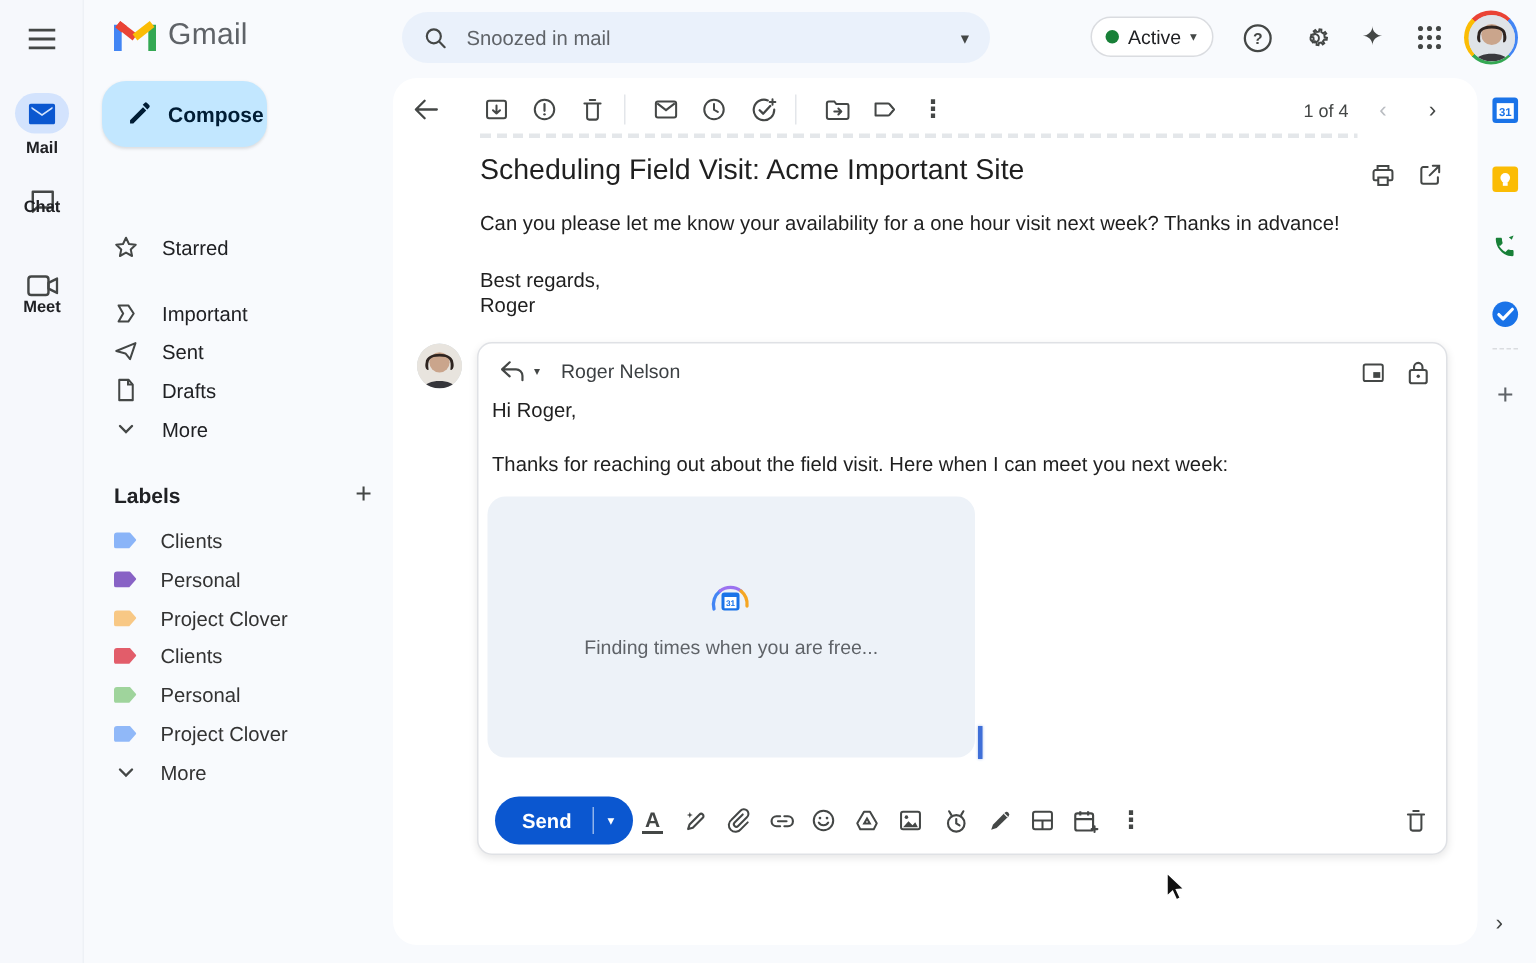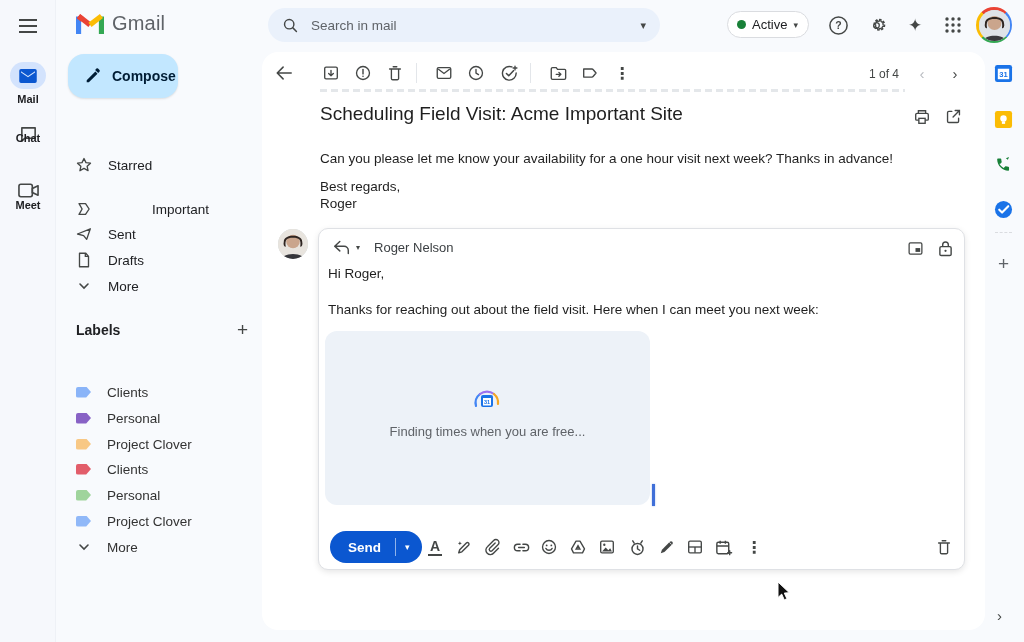--- a/index.html
+++ b/index.html
@@ -21,21 +21,21 @@
   #logo-text { font-size:20px; color:#5f6368; letter-spacing:.2px; }
   #compose { left:12px; top:54px; width:110px; height:44px; background:#c2e7ff; border-radius:16px; display:flex; align-items:center; gap:10px; padding-left:16px; box-shadow:0 1px 2px rgba(60,64,67,.15); cursor:pointer; }
   #compose span { font-size:14px; font-weight:bold; color:#001d35;text-align:center; }
   .nav-row { left:4px; width:192px; height:26px; border-radius:13px; display:flex; align-items:center; padding:0 12px 0 14px; font-size:13.5px; color:#202124; cursor:pointer; }
   .nav-row .nico { width:20px; height:20px; margin-right:14px; flex:none; }
   .nav-row.sel { background:#d3e3fd; font-weight:bold; }
   .nav-count { margin-left:auto; font-size:12px; font-weight:bold; color:#0b57d0; }
   #labels-head { left:20px; top:320px; width:172px; display:flex; align-items:center; }
   #labels-head .t { font-size:14px; font-weight:bold; color:#202124; }
   #labels-head .plus { margin-left:auto; font-size:19px; color:#444746; cursor:pointer; line-height:1; }
-  .lab-row { left:4px; width:192px; height:26px; border-radius:13px; display:flex; align-items:center; padding:0 12px 0 16px; font-size:13.5px; color:#333; cursor:pointer;margin-top:32px; }
+  .lab-row { left:4px; width:192px; height:26px; border-radius:13px; display:flex; align-items:center; padding:0 12px 0 16px; font-size:13.5px; color:#333; cursor:pointer; }
   .tag-chip { width:15px; height:11px; margin-right:16px; clip-path:polygon(0 0,68% 0,100% 50%,68% 100%,0 100%); border-radius:2px; flex:none; }
 
   
   #searchbar { left:268px; top:8px; width:392px; height:34px; background:#eaf1fb; border-radius:17px; display:flex; align-items:center; padding:0 14px; cursor:text; }
   #search-ph { font-size:13.5px; color:#5f6368; margin-left:12px; }
   #search-caret { margin-left:auto; color:#444746; font-size:11px; }
   #active-pill { left:727px; top:11px; width:82px; height:27px; background:#fff; border:1px solid #dadce0; border-radius:14px; display:flex; align-items:center; padding:0 9px; cursor:pointer; }
   #active-dot { width:9px; height:9px; border-radius:50%; background:#188038; }
   #active-pill .t { font-size:13px; color:#202124; margin:0 6px; }
   #active-pill .c { font-size:9px; color:#444746; }
@@ -139,21 +139,21 @@
   </div>
 
   <div class="abs nav-row" style="top:152px;">
     <span class="ico nico">
         <svg width="18" height="18" viewBox="0 0 20 20">
           <path fill="none" stroke="#444746" stroke-width="1.5" d="M10 2.8l2.2 4.6 5 .6-3.7 3.4 1 4.9L10 13.8l-4.5 2.5 1-4.9L2.8 8l5-.6z" stroke-linejoin="round"></path>
         </svg>
       </span>
     <span>Starred</span>
   </div>
-  <div class="abs nav-row" style="top:196px;gap:44px;">
+  <div class="abs nav-row" style="top:196px;">
     <span class="ico nico">
         <svg width="18" height="18" viewBox="0 0 20 20">
           <path fill="none" stroke="#444746" stroke-width="1.5" d="M4.5 4h7.2l4 6-4 6H4.5l3.4-6z" stroke-linejoin="round"></path>
         </svg>
       </span>
     <span>Important</span>
   </div>
   <div class="abs nav-row" style="top:221px;">
     <span class="ico nico">
         <svg width="18" height="18" viewBox="0 0 20 20">
@@ -218,21 +218,21 @@
   </div>
 </div>
 
 <div id="searchbar" class="abs">
   <span class="ico">
       <svg width="17" height="17" viewBox="0 0 20 20">
         <circle cx="8.5" cy="8.5" r="5.5" fill="none" stroke="#444746" stroke-width="1.7"></circle>
         <line x1="12.8" y1="12.8" x2="17" y2="17" stroke="#444746" stroke-width="1.7" stroke-linecap="round"></line>
       </svg>
     </span>
-  <span id="search-ph">Search in mail</span>
+  <span id="search-ph">Snoozed in mail</span>
   <span id="search-caret">▾</span>
 </div>
 
 <div id="active-pill" class="abs">
   <span id="active-dot"></span>
   <span class="t">Active</span>
   <span class="c">▾</span>
 </div>
 
 <div class="abs ico top-ico" style="left:826px;">
@@ -347,21 +347,21 @@
       <path fill="none" stroke="#444746" stroke-width="1.5" d="M6 6V3h8v3M4.5 6h11A1.5 1.5 0 0117 7.5v5a1 1 0 01-1 1H4a1 1 0 01-1-1v-5A1.5 1.5 0 014.5 6z"></path>
       <rect x="6.5" y="11.5" width="7" height="5.5" fill="#fff" stroke="#444746" stroke-width="1.5"></rect>
     </svg>
 </div>
 <div class="abs ico" style="left:944px;top:107px;width:19px;height:19px;cursor:pointer;">
   <svg width="17" height="17" viewBox="0 0 20 20">
       <path fill="none" stroke="#444746" stroke-width="1.6" d="M8 4H4.5A1.5 1.5 0 003 5.5v10A1.5 1.5 0 004.5 17h10a1.5 1.5 0 001.5-1.5V12M12 3h5v5m-.3-4.7L9.5 10.5" stroke-linecap="round"></path>
     </svg>
 </div>
 
-<div class="abs body-line" style="top:151px;">Can you please let me know your availability for a one hour visit next week? Thanks in advance!</div>
+<div class="abs body-line" style="top:141px;">Can you please let me know your availability for a one hour visit next week? Thanks in advance!</div>
 <div class="abs body-line" style="top:179px;">Best regards,</div>
 <div class="abs body-line" style="top:196px;">Roger</div>
 
 <div id="reply-avatar" class="abs face">
   <svg width="30" height="30" viewBox="0 0 31 31">
       <rect width="31" height="31" fill="#e8e4de"></rect>
       <circle cx="15.5" cy="13" r="7" fill="#caa58c"></circle>
       <path d="M6 13c0-8 19-8 19 0 1 4-1 6-2 5 1-7-1-9-7.5-9S7 11 8 18c-1 1-3-1-2-5z" fill="#2e2420"></path>
       <path d="M4 31c2-7 21-7 23 0z" fill="#35353a"></path>
     </svg>

